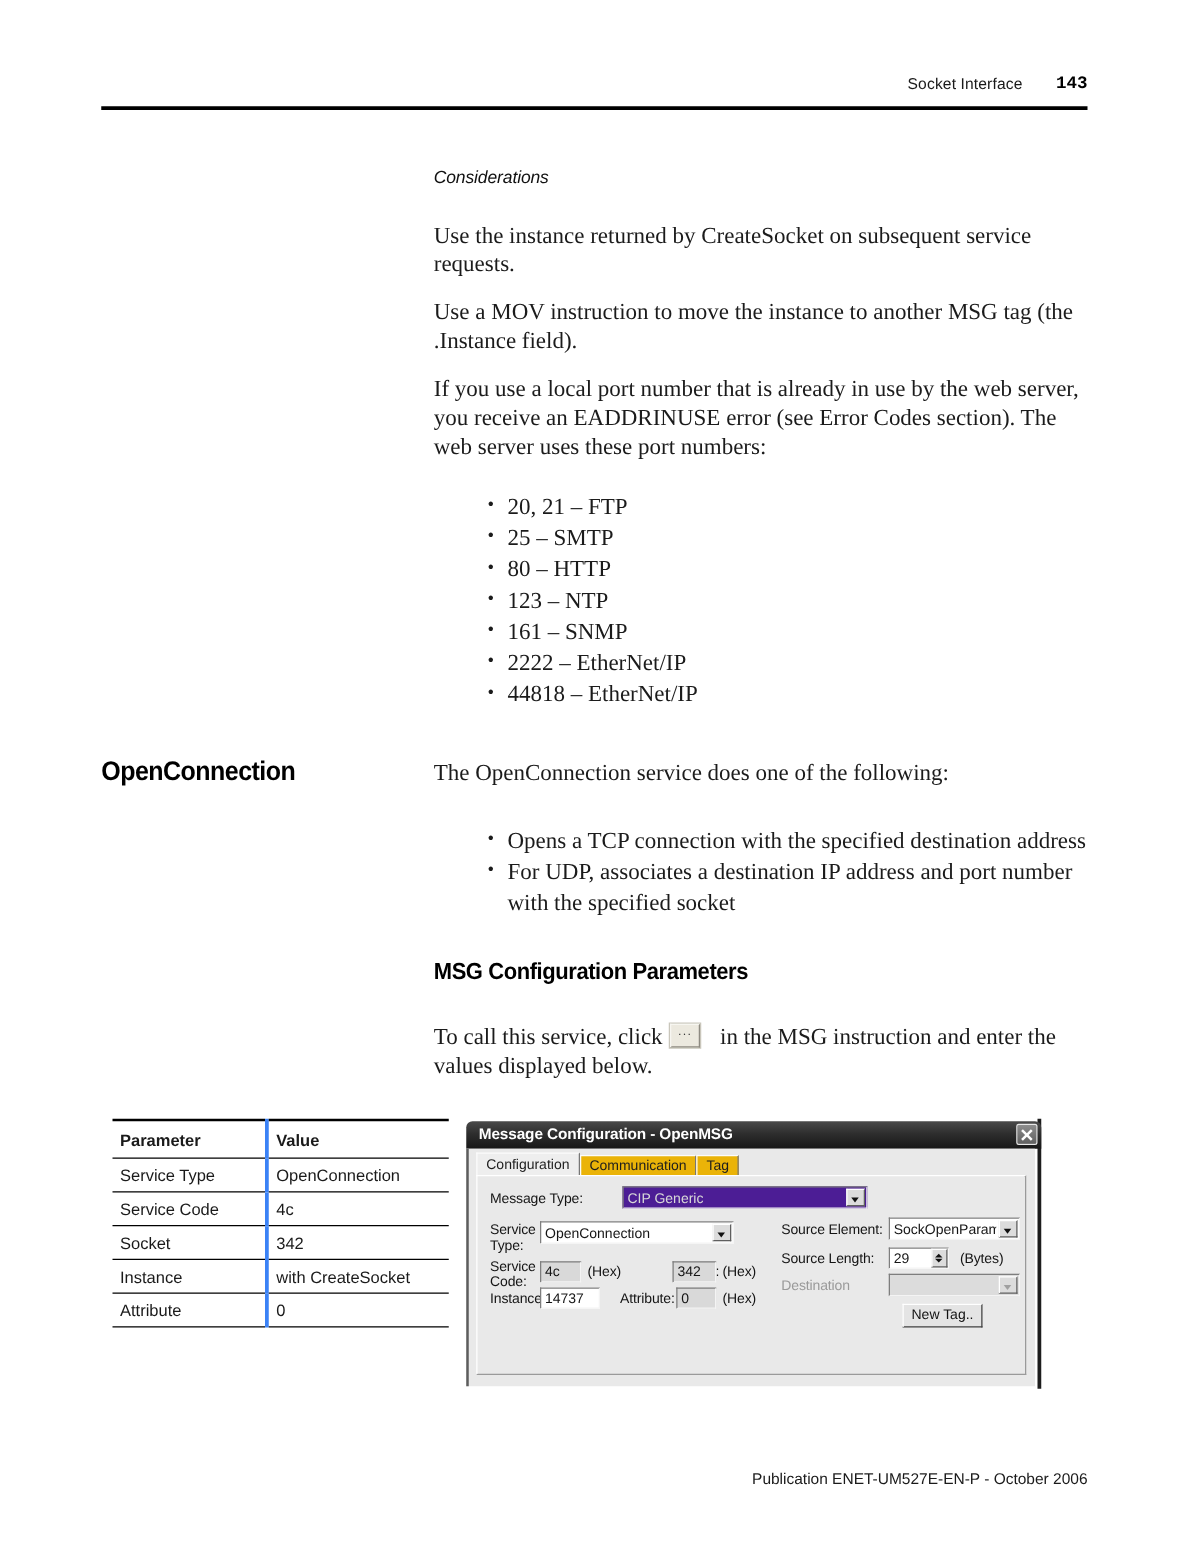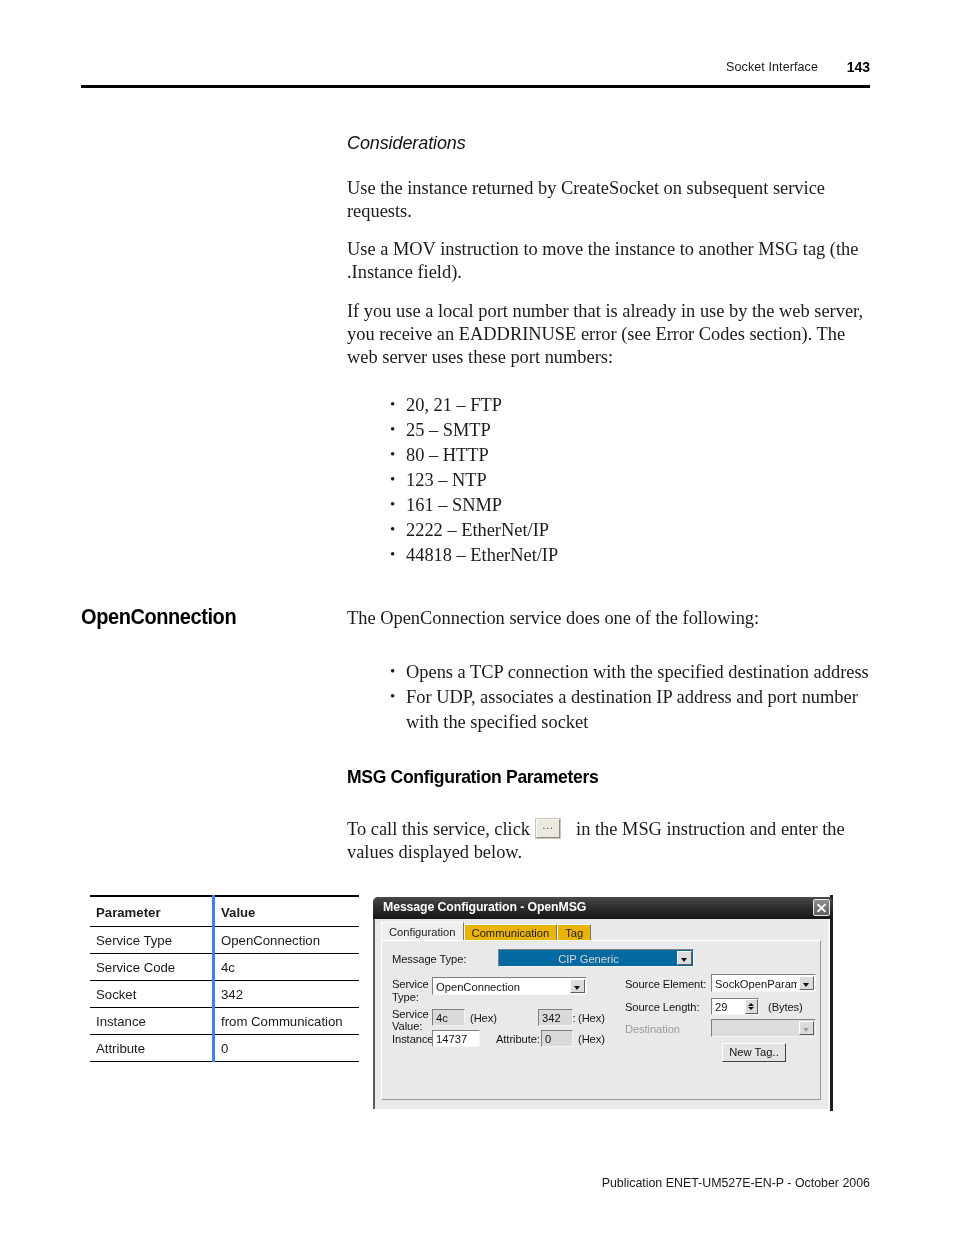--- a/index.html
+++ b/index.html
@@ -31,37 +31,37 @@
     font-family: "Liberation Sans", sans-serif;
     font-size: 12.5px;
     letter-spacing: .1px;
     color: #1a1a1a;
     white-space: nowrap;
   }
   .page-header .hdr-num {
     position: absolute;
     right: 0;
     top: -1px;
-    font-family: Liberation Sans, sans-serif;
+    font-family: Liberation Mono, monospace;
     font-size: 14px;
     font-weight: bold;
     color: #000;
   }
   .page-header .rule {
     position: absolute;
     left: 0;
     top: 25px;
     width: 789px;
     height: 3px;
     background: #000;
   }
   .sec-italic-head {
     font-family: "Liberation Sans", sans-serif;
     font-style: italic;
-    font-size: 18px;
+    font-size: 14px;
     color: #111;
     letter-spacing: -0.1px;
   }
   p.body {
     font-family: "Liberation Serif", serif;
     font-size: 18.4px;
     line-height: 23px;
     margin: 0;
     color: #1b1b1b;
   }
@@ -354,21 +354,21 @@
   .combo .combo-btn::after {
     content: "";
     position: absolute;
     left: 3px;
     top: 6px;
     width: 0; height: 0;
     border-left: 3.5px solid transparent;
     border-right: 3.5px solid transparent;
     border-top: 4px solid #111;
   }
-  .combo.selected { background: #0369a1; text-align: center; }
+  .combo.selected { background: #4c1d95; }
   .combo.selected .combo-text { color: #d8d8d8; }
   .combo.disabled-combo { background: #dcdcdc; }
   .combo.disabled-combo .combo-btn::after { border-top-color: #a0a0a0; }
 
   .spin {
     position: absolute;
     width: 13px;
     background: #dcdcdc;
     border-top: 1px solid #ffffff;
     border-left: 1px solid #ffffff;
@@ -468,21 +468,21 @@
     <tr>
       <td class="c-param">Service Code</td>
       <td class="c-value">4c</td>
     </tr>
     <tr>
       <td class="c-param">Socket</td>
       <td class="c-value">342</td>
     </tr>
     <tr>
       <td class="c-param">Instance</td>
-      <td class="c-value">from Communication</td>
+      <td class="c-value">with CreateSocket</td>
     </tr>
     <tr>
       <td class="c-param">Attribute</td>
       <td class="c-value">0</td>
     </tr>
   </tbody>
 </table>
 
 <div id="msg-dialog">
   <div class="dlg-frame">
@@ -509,21 +509,21 @@
         </div>
 
         <div class="lbl" style="left:10px; top:37px;">Service</div>
         <div class="lbl" style="left:10px; top:50px;">Type:</div>
         <div class="combo" style="left:50px; top:36px; width:155px; height:18px;">
           <div class="combo-text">OpenConnection</div>
           <div class="combo-btn"></div>
         </div>
 
         <div class="lbl" style="left:10px; top:67px;">Service</div>
-        <div class="lbl" style="left:10px; top:79px;">Value:</div>
+        <div class="lbl" style="left:10px; top:79px;">Code:</div>
         <div class="fld grey" style="left:50px; top:68px; width:33px; height:17px;">4c</div>
         <div class="lbl" style="left:88px; top:71px;">(Hex)</div>
         <div class="lbl" style="left:123px; top:71px;margin-left:40px;">Class:</div>
         <div class="fld grey" style="left:156px; top:68px; width:35px; height:17px;">342</div>
         <div class="lbl" style="left:196px; top:71px;">(Hex)</div>
 
         <div class="lbl" style="left:10px; top:92px;">Instance:</div>
         <div class="fld" style="left:50px; top:89px; width:48px; height:17px;">14737</div>
         <div class="lbl" style="left:114px; top:92px;">Attribute:</div>
         <div class="fld grey" style="left:159px; top:89px; width:32px; height:17px;">0</div>

